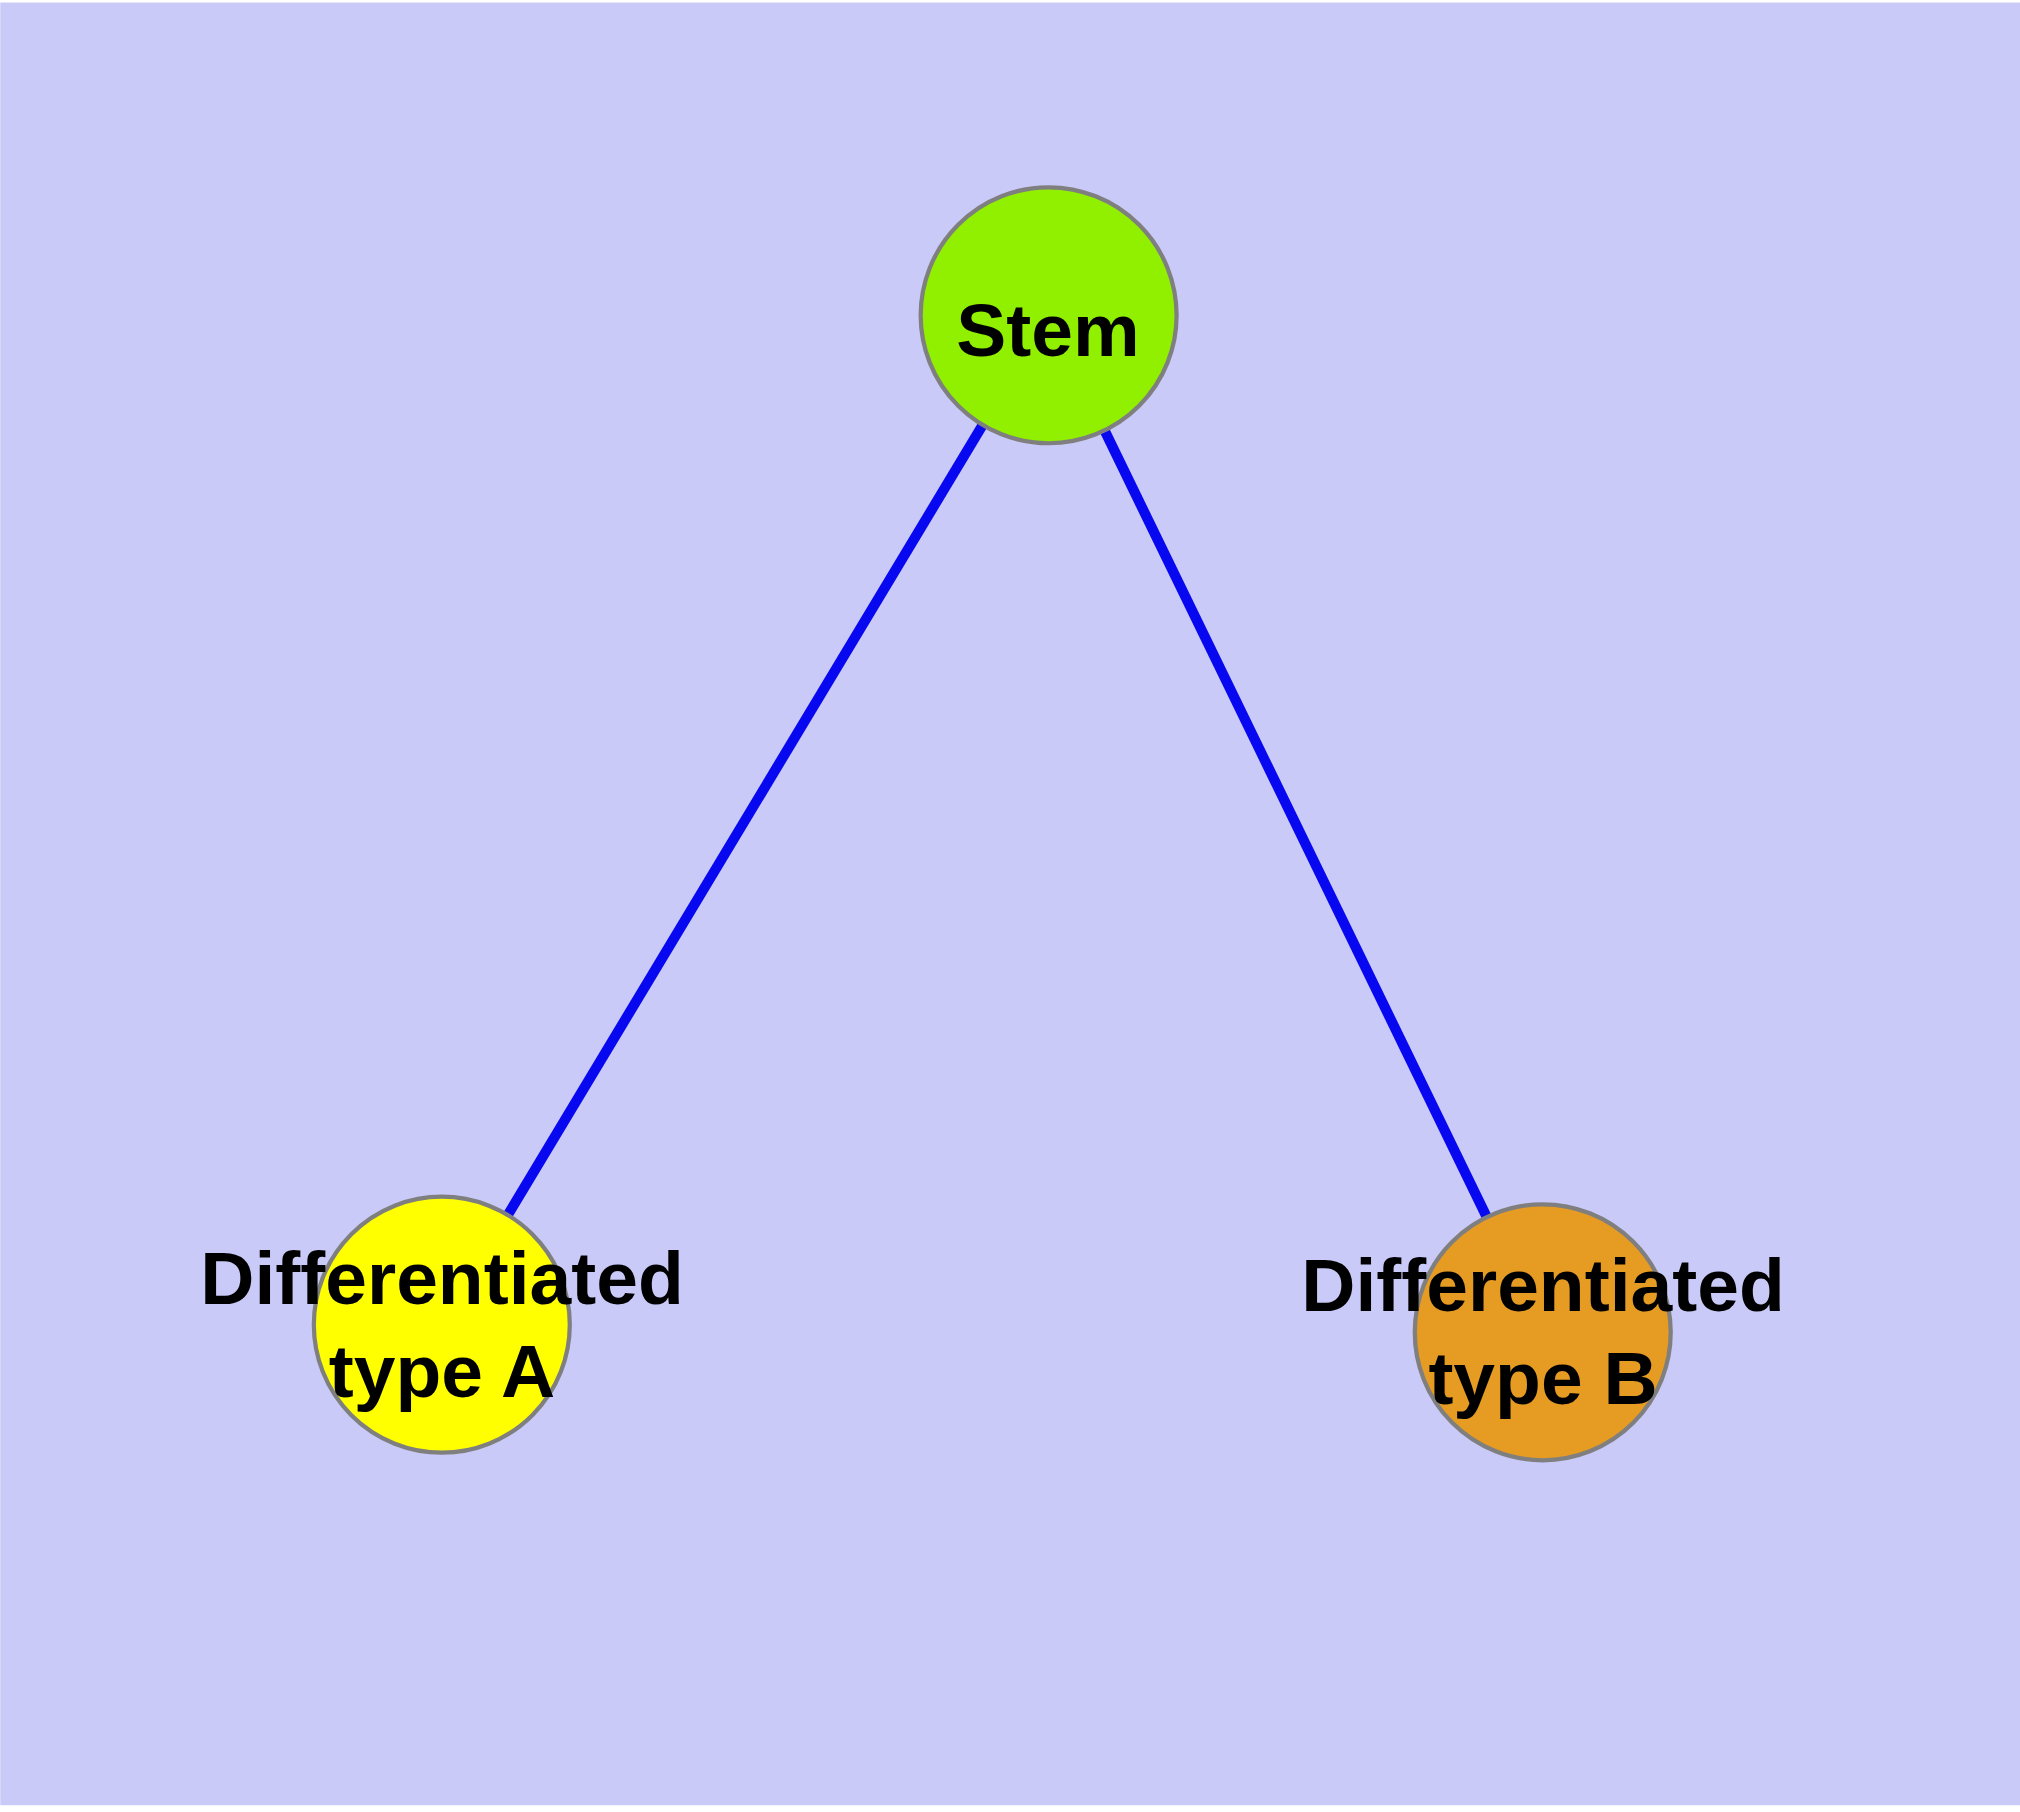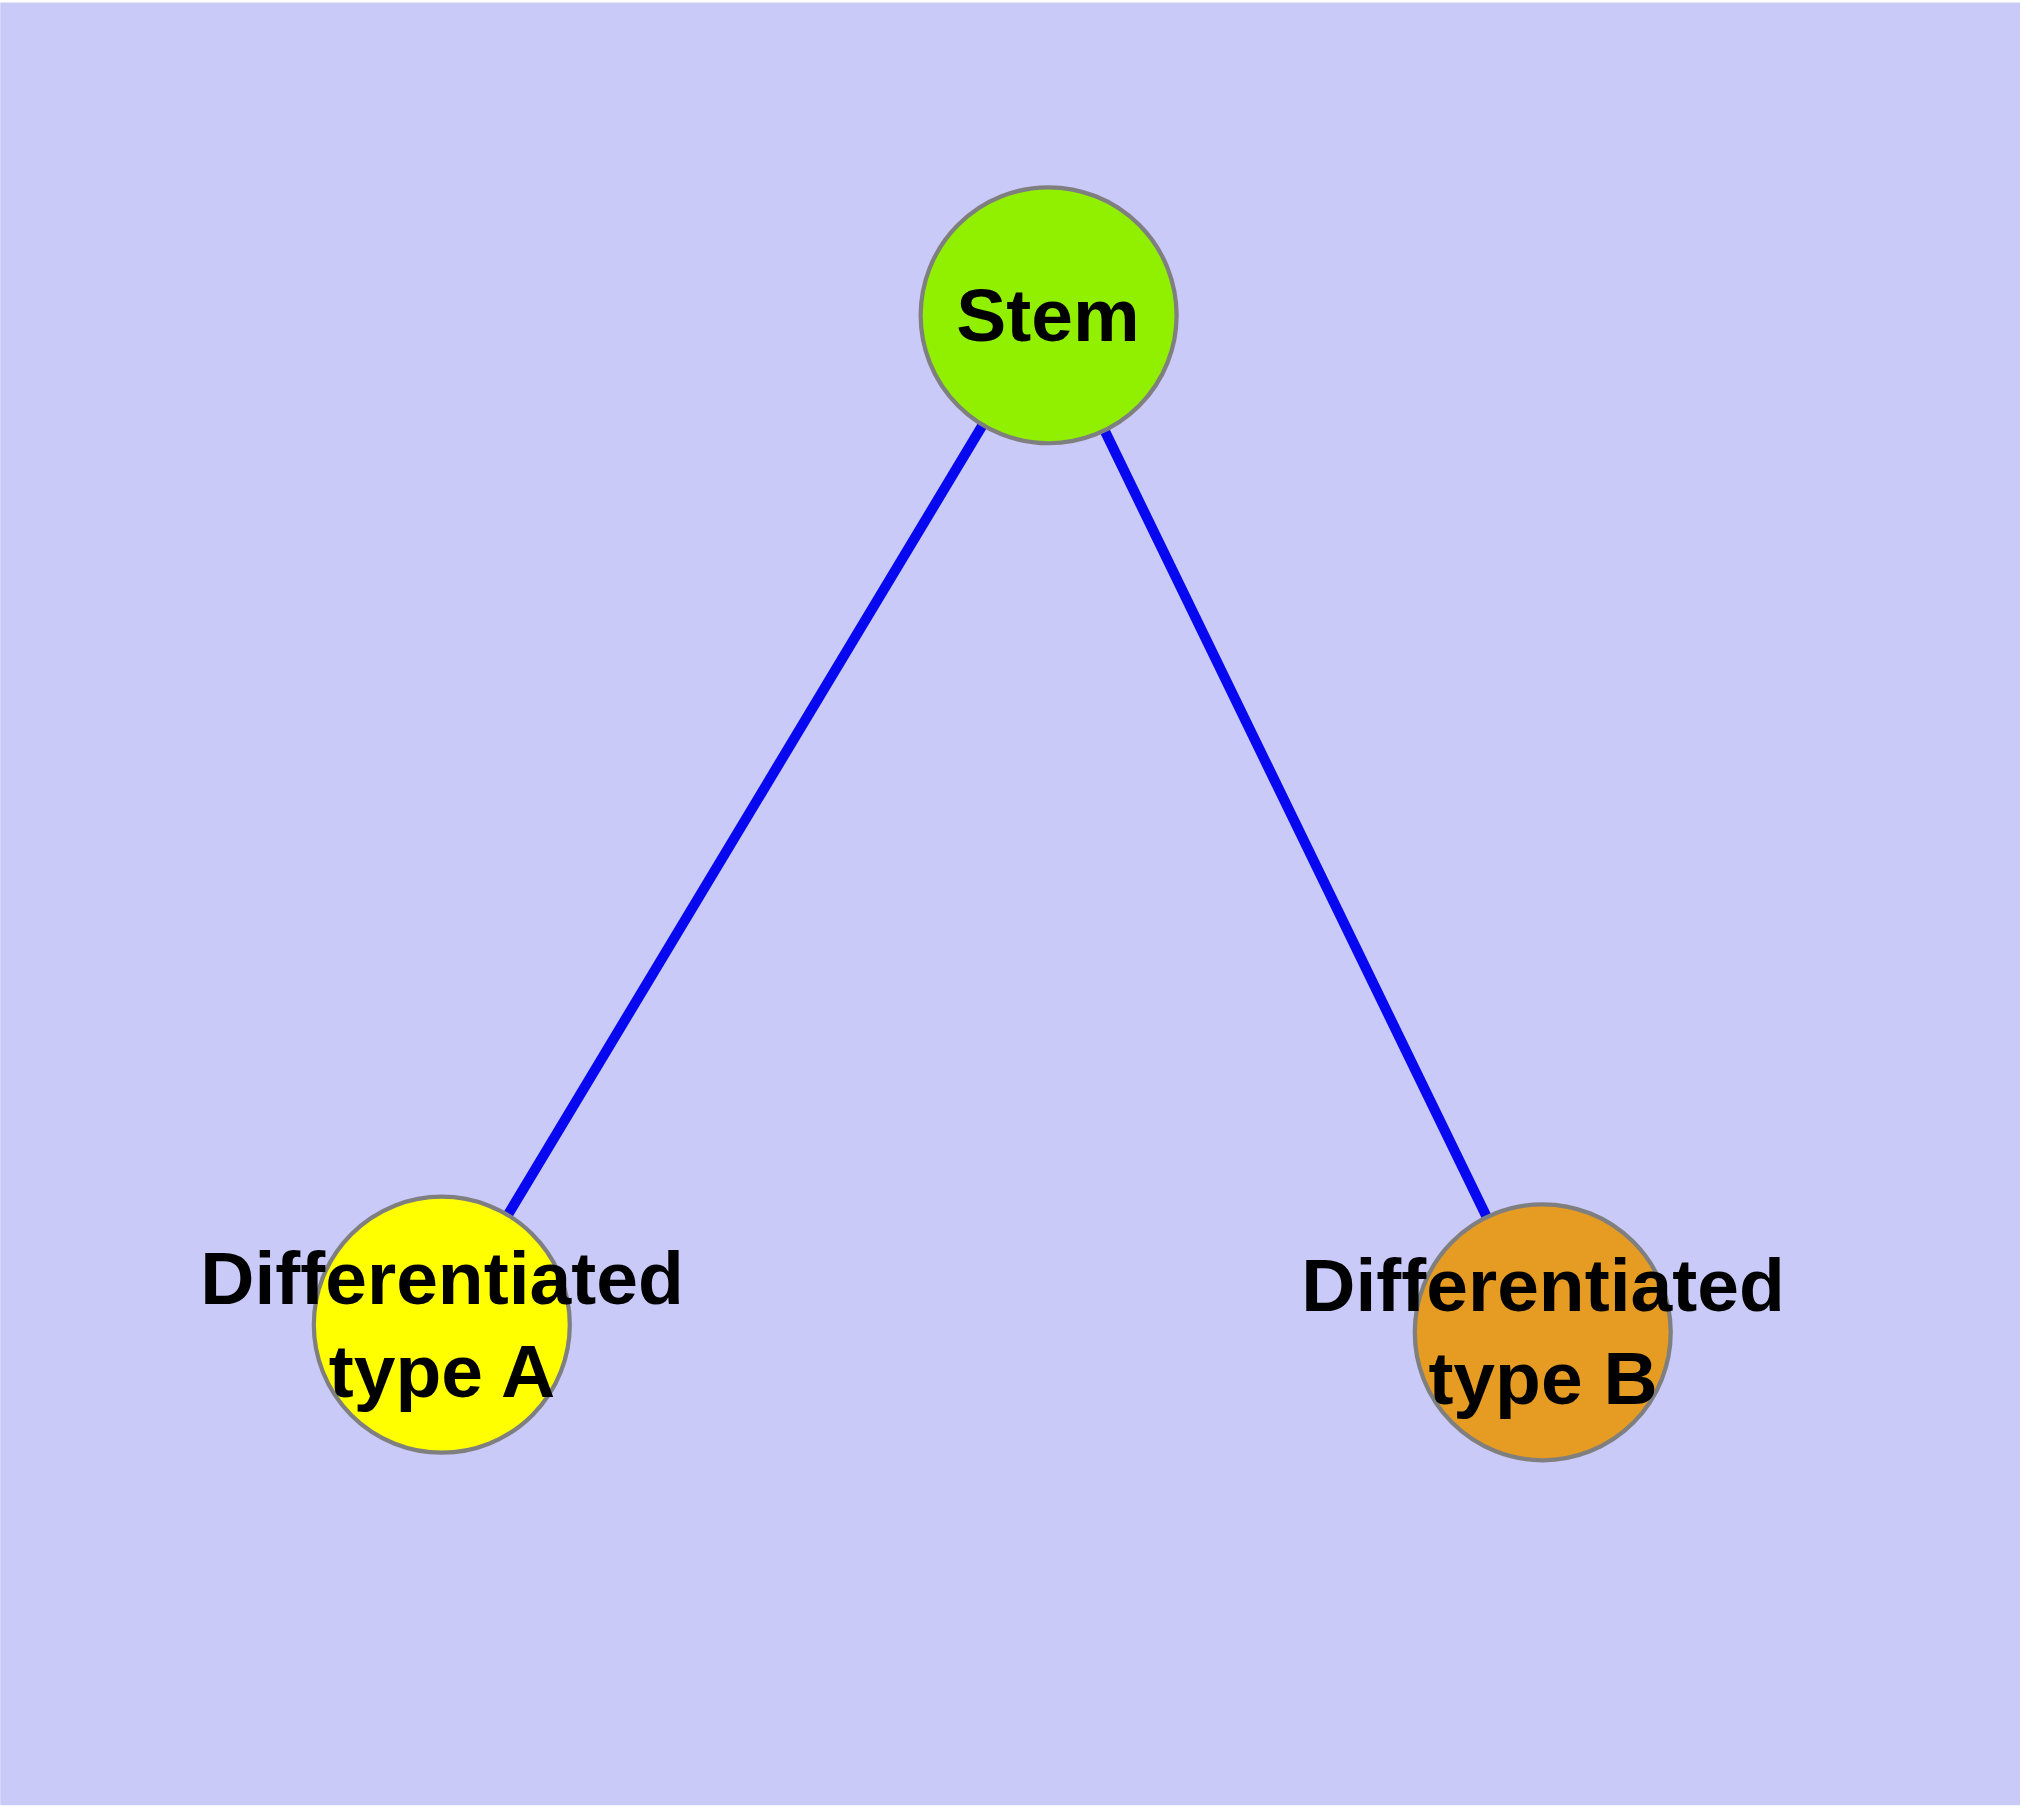--- a/index.html
+++ b/index.html
@@ -50,21 +50,21 @@
     <rect x="0" y="3" width="2384" height="2127" fill="#CACAF9"></rect>
 
     <line class="edge" x1="1237" y1="372" x2="521" y2="1563" stroke="#0808F0"></line>
     <line class="edge" x1="1237" y1="372" x2="1820" y2="1572" stroke="#0808F0"></line>
 
     <circle class="node-circle" cx="1237" cy="372" r="151" fill="#90F000" stroke="#7F7F7F"></circle>
     <circle class="node-circle" cx="521" cy="1563" r="151" fill="#FFFF00" stroke="#7F7F7F"></circle>
     <circle class="node-circle" cx="1820" cy="1572" r="151" fill="#E69B23" stroke="#7F7F7F"></circle>
   </svg>
 
-  <div class="node-label" style="left:1048px; top:315px;">Stem</div>
+  <div class="node-label" style="left:1048px; top:330px;">Stem</div>
 
   <div class="node-label" style="left:442px; top:1325px;">Differentiated
 type A</div>
 
   <div class="node-label" style="left:1543px; top:1332px;">Differentiated
 type B</div>
 
 </div>
 
 

